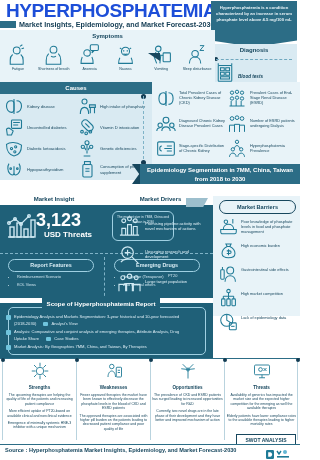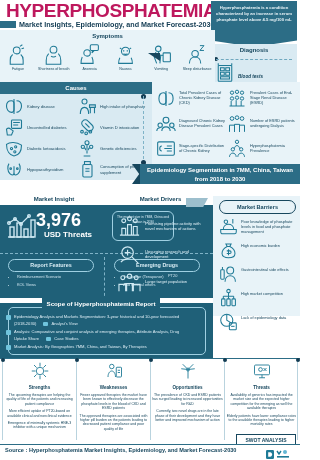--- a/index.html
+++ b/index.html
@@ -8,21 +8,21 @@
     font-family:"Liberation Sans", sans-serif;
     background:#ffffff;color:#17475e;
   }
   .page{position:relative;width:300px;height:460px;background:#fff;}
 
   
   .header{position:absolute;left:0;top:0;width:300px;height:30px;background:#fff;}
   .title{
     position:absolute;left:6px;top:1px;width:210px;
     font-size:19px;font-weight:bold;letter-spacing:-0.4px;
-    color:#be185d;line-height:20px;
+    color:#1d4ed8;line-height:20px;
   }
   .subbar{position:absolute;left:0;top:21px;width:16px;height:7px;background:#2c6d86;}
   .subtitle{
     position:absolute;left:19px;top:20px;width:200px;
     font-size:7.2px;font-weight:bold;color:#123b52;line-height:9px;
   }
 
   
   .defbox{
     position:absolute;right:3px;top:1px;width:86px;height:46px;
@@ -480,21 +480,21 @@
           <rect x="11" y="10" width="4" height="14"></rect>
         <rect x="18" y="16" width="4" height="8"></rect>
           <rect x="25" y="7" width="4" height="17"></rect>
         <path d="M3 10l6-4 6 5 8-8" stroke-width="1.1"></path>
         <circle cx="3" cy="10" r="1.3"></circle>
           <circle cx="9" cy="6" r="1.3"></circle>
           <circle cx="15" cy="11" r="1.3"></circle>
           <circle cx="23" cy="3" r="1.3"></circle>
       </svg>
     </span>
-    <div class="mi-value">3,976</div>
+    <div class="mi-value">3,123</div>
     <div class="mi-unit">USD  Threats</div>
     <div class="mi-note">The market size in 7MM, China and Taiwan in 2030</div>
 
     <div class="mi-sep"></div>
     <div class="mi-vsep"></div>
 
     <div class="pill rf">Report Features</div>
     <div class="pill ed">Emerging Drugs</div>
 
     <div class="bullets b-rf">

